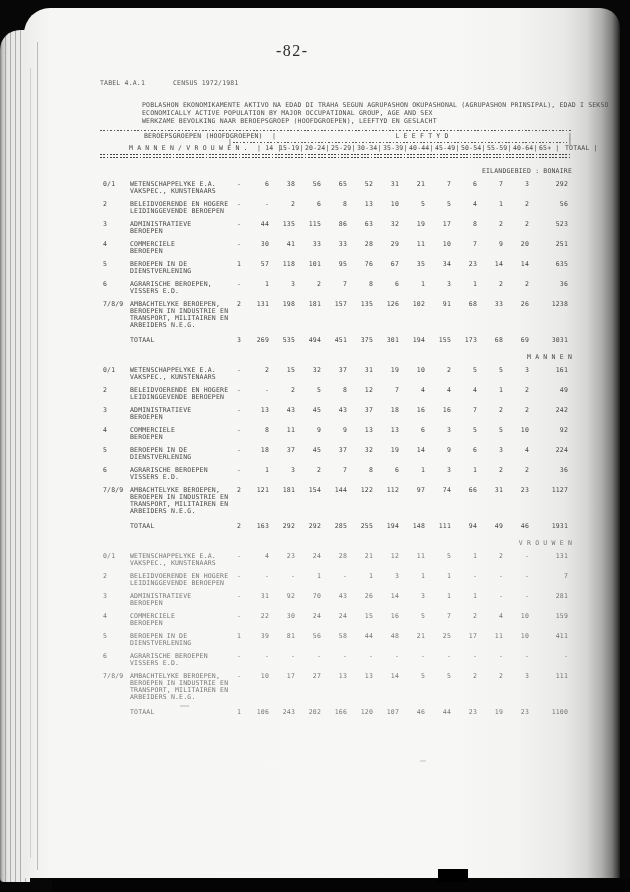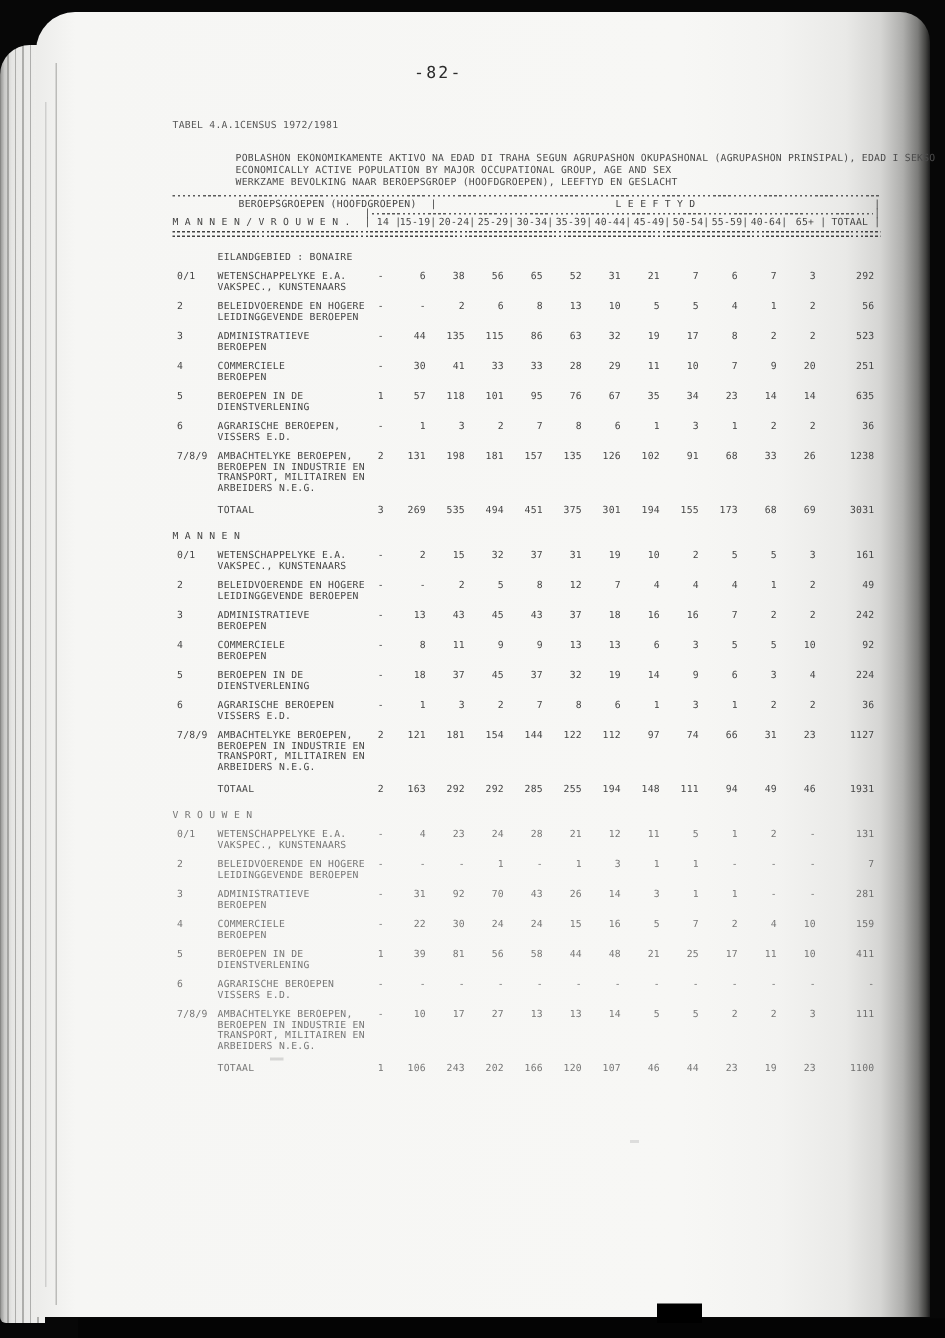--- a/index.html
+++ b/index.html
@@ -11,43 +11,43 @@
         repeating-linear-gradient(90deg, rgba(125,125,122,.55) 0 1px, rgba(0,0,0,0) 1px 5px),
         linear-gradient(90deg,#8f8f8d 0,#c9c9c7 3px,#e6e6e4 8px,#f0f0ee 30px);
       border-radius:20px 0 0 4px;}
   
   .page{position:absolute;left:24px;top:8px;width:596px;bottom:14px;
       background:linear-gradient(90deg,#ececea 0,#f6f6f4 26px,#f7f7f5 430px,#f3f3f1 495px,
                  #e9e9e7 540px,#d5d5d3 563px,#aeaeac 578px,#7b7b79 588px,#454543 593px,#1c1c1c 596px);
       border-radius:26px 20px 0 0;}
   .crease{position:absolute;left:13px;top:34px;bottom:8px;width:1px;background:rgba(135,135,132,.5);}
   .crease2{position:absolute;left:6px;top:60px;bottom:20px;width:1px;background:rgba(150,150,148,.35);}
-  .page-num{position:absolute;top:34px;left:252px;font-size:11px;letter-spacing:1.5px;color:#2c2c2c;}
+  .page-num{position:absolute;top:34px;left:252px;font-size:16px;letter-spacing:1.5px;color:#2c2c2c;font-family:Liberation Serif, serif;}
   
-  .content{position:absolute;left:91px;top:72px;width:472px;color:#454545;
+  .content{position:absolute;left:76px;top:72px;width:472px;color:#454545;
            font-size:6.5px;line-height:7px;letter-spacing:.18px;white-space:nowrap;filter:blur(.22px);}
   .ref-line{display:flex;color:#585858;margin-bottom:15px;}
-  .ref-line .census{}
+  .ref-line .census{margin-left:28px;}
   .titles div{margin-bottom:1px;color:#4c4c4c;padding-left:42px;}
   .dashes{height:1px;background:repeating-linear-gradient(90deg,#5a5a5a 0 1.6px,rgba(0,0,0,0) 1.6px 3.4px);}
   .dashes.heavy{background:repeating-linear-gradient(90deg,#414141 0 1.9px,rgba(0,0,0,0) 1.9px 3.3px);}
   .tbl{margin-top:5px;}
   .rule-top{margin:3px 0 2px 0;}
   .hdr1{display:grid;grid-template-columns:128px 1fr;margin-left:44px;}
   .hdr1 .band{display:flex;justify-content:space-between;}
   .hdr2{display:grid;grid-template-columns:128px 1fr;}
   .hdr2 .band{display:flex;align-items:center;height:5px;}
   .hdr2 .band .dashes{flex:1;margin:0 1px;}
   .hdr3{display:grid;grid-template-columns:128px 22px repeat(11,26px) 36px;}
-  .hdr3 .cell{text-align:right;}
+  .hdr3 .cell{text-align:right;margin-left:29px;}
   .hdr3 .cell.first{text-align:center;}
   .hdr3 .cell.left{text-align:left;}
   .rule-bot{margin-top:2px;}
   .rule-bot2{margin-top:1.5px;}
-  .sec-title{margin-top:10px;}
+  .sec-title{margin-top:10px;text-align:right;}
   .sec-title.indent{padding-left:30px;}
   .row{display:grid;grid-template-columns:30px 98px 22px repeat(11,26px) 36px;margin-top:6px;align-items:start;}
   .cell{white-space:nowrap;}
   .cell.code{padding-left:3px;}
   .cell.num{text-align:right;padding-right:7px;}
   .cell.num.first{padding-right:9px;}
   .cell.num.tot{padding-right:4px;}
   .row.total{margin-top:8px;}
   .sect-faint .row,.sect-faint .sec-title{opacity:.72;}
   

